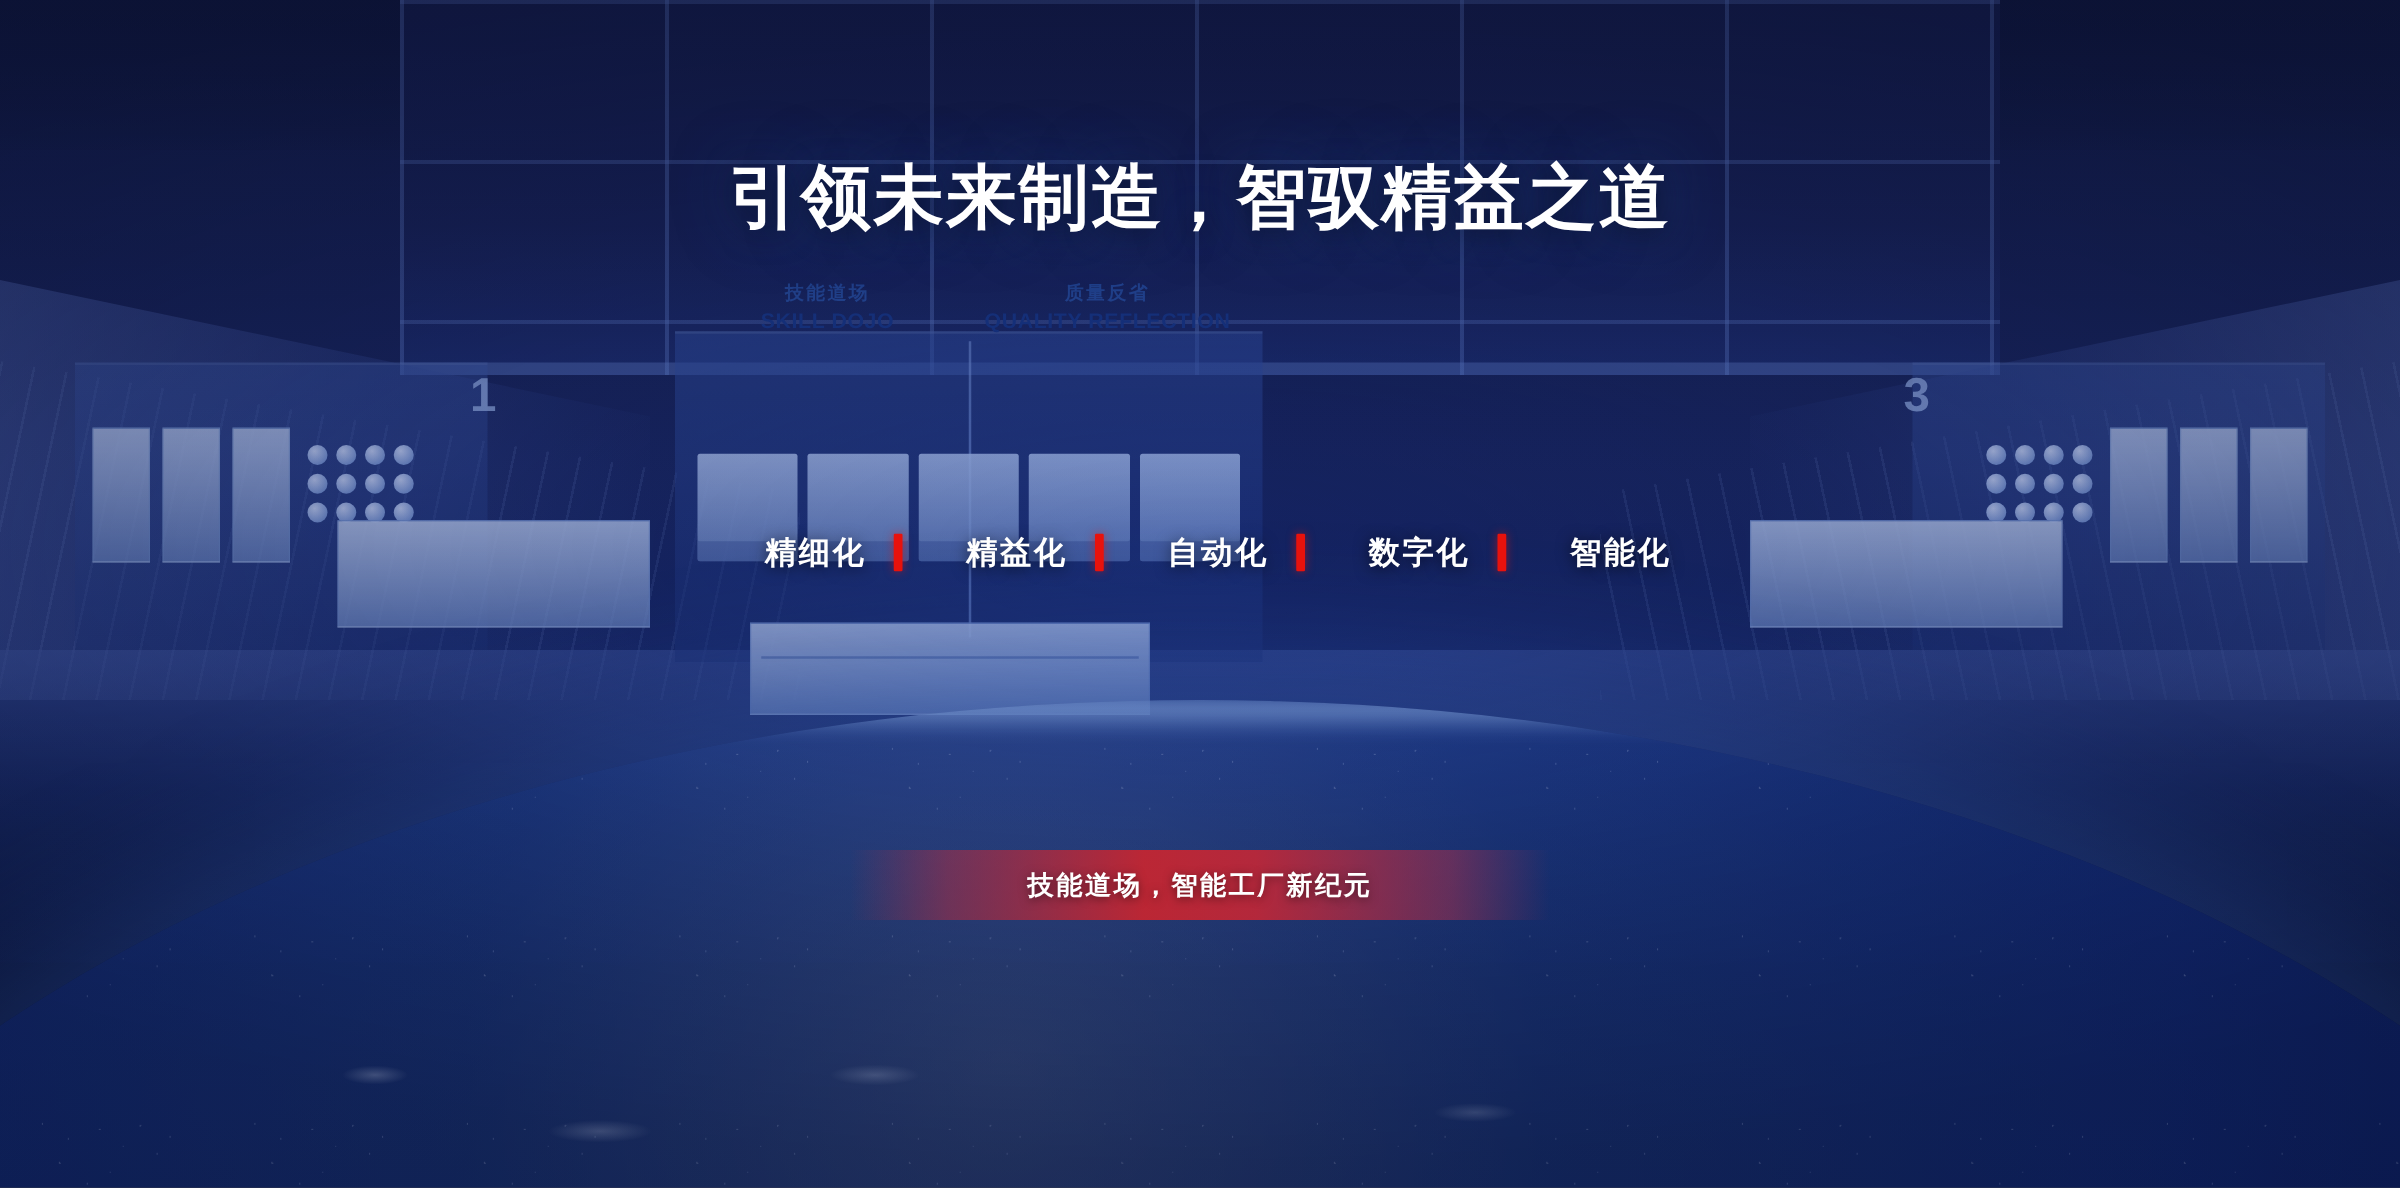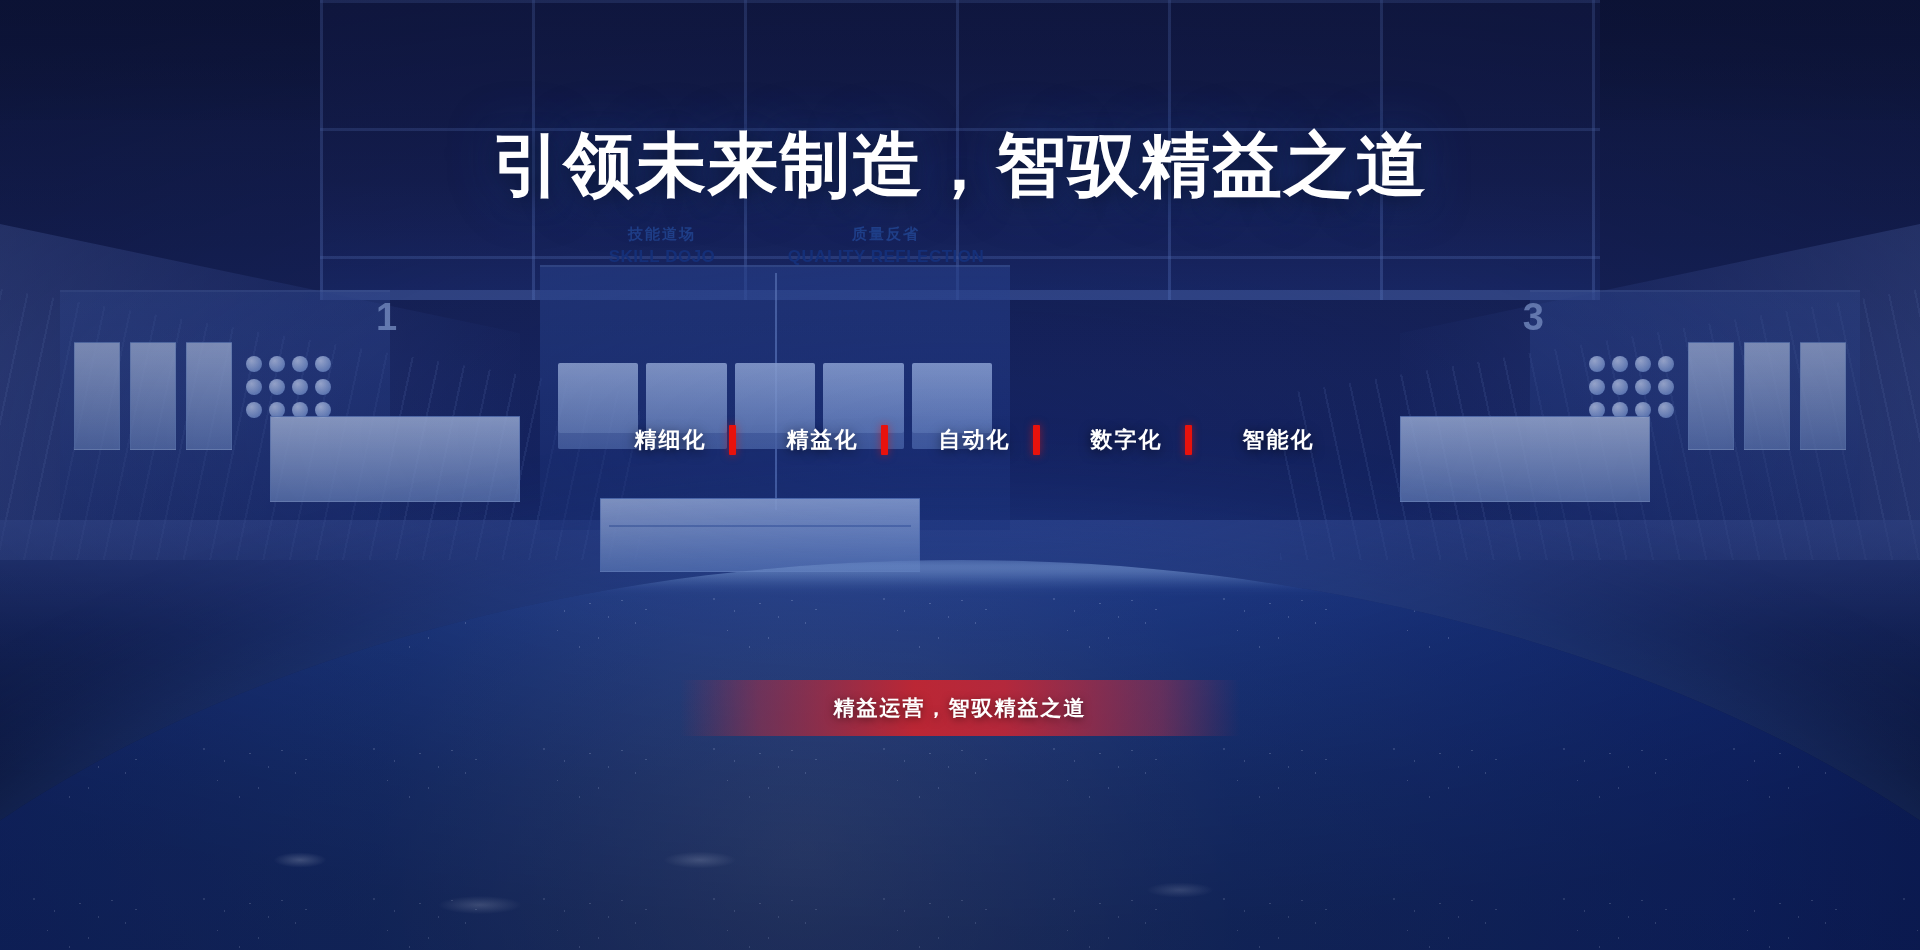--- a/index.html
+++ b/index.html
@@ -182,37 +182,37 @@
   .wash2 {
     position:absolute; inset:0; pointer-events:none;
     background:linear-gradient(180deg, rgba(20,34,92,0.30) 0%, rgba(26,54,140,0.12) 38%, rgba(10,24,74,0.22) 100%);
   }
 
   
   .content { position:absolute; inset:0; z-index:20; }
 
   .headline {
     position:absolute; left:0; right:0; top:130px; text-align:center;
-    font-size:70px; line-height:1; font-weight:900; color:#ffffff;
+    font-size:56px; line-height:1; font-weight:900; color:#ffffff;
     letter-spacing:2px;
     text-shadow:0 3px 22px rgba(0,0,0,0.55), 0 0 48px rgba(40,90,190,0.55);
   }
 
   .subtitle {
     position:absolute; left:0; right:0; top:363px; text-align:center;
     font-size:22px; font-weight:500; color:#ffffff; letter-spacing:1px;
     text-shadow:0 2px 10px rgba(0,0,0,0.6);
   }
 
   .keywords {
     position:absolute; left:0; right:0; top:425px;
     display:flex; align-items:center; justify-content:center; gap:22px;
   }
   .kw {
-    font-size:22px; font-weight:800; color:#ffffff; letter-spacing:2px;
+    font-size:25px; font-weight:800; color:#ffffff; letter-spacing:2px;
     text-shadow:0 2px 12px rgba(0,0,0,0.62);
     margin-left:29px;
   }
   .kw-sep { width:7px; height:30px; background:#e8120c; border-radius:1px;
             box-shadow:0 0 8px rgba(232,18,12,0.55); }
 
   .badge {
     position:absolute; left:50%; transform:translateX(-50%); top:680px;
     width:560px; height:56px; display:flex; align-items:center; justify-content:center;
     background:linear-gradient(90deg,
@@ -336,17 +336,17 @@
       <span class="kw">精益化</span>
       <span class="kw-sep"></span>
       <span class="kw">自动化</span>
       <span class="kw-sep"></span>
       <span class="kw">数字化</span>
       <span class="kw-sep"></span>
       <span class="kw">智能化</span>
     </div>
 
     <div class="badge">
-      <span class="badge-text">精益运营，智驭精益之道</span>
+      <span class="badge-text">技能道场，智能工厂新纪元</span>
     </div>
 
   </div>
 </div>
 
 </body></html>

